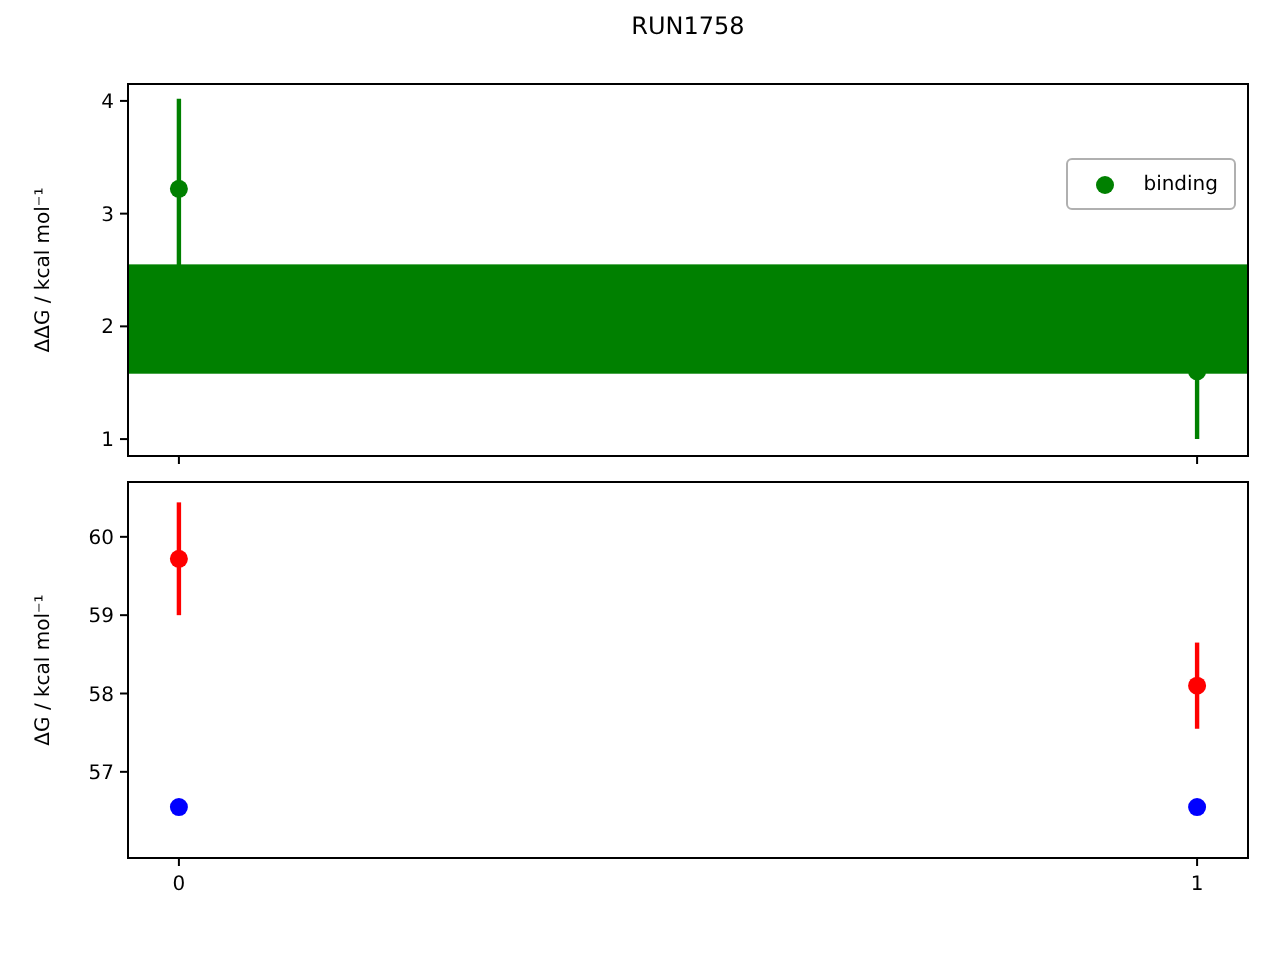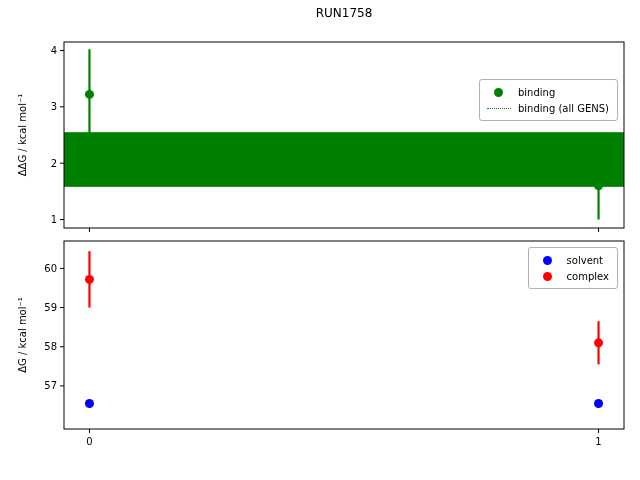--- a/index.html
+++ b/index.html
@@ -88,36 +88,16 @@
   <div class="ylabel" id="ylabel-bottom">ΔG / kcal mol⁻¹</div>
 
 
   <div class="legend" id="legend-binding">
     <div class="legend-entry">
       <span class="handle">
           <span class="dot" style="background: rgb(0, 128, 0);"></span>
         </span>
       <span>binding</span>
     </div>
-    <div class="legend-entry">
-      <span class="handle">
-          <span class="dotline" style="border-top-color: rgb(0, 128, 0);"></span>
-        </span>
-      <span>binding (all GENS)</span>
-    </div>
   </div>
 
-  <div class="legend" id="legend-dg">
-    <div class="legend-entry">
-      <span class="handle">
-          <span class="dot" style="background: rgb(0, 0, 255);"></span>
-        </span>
-      <span>solvent</span>
-    </div>
-    <div class="legend-entry">
-      <span class="handle">
-          <span class="dot" style="background: rgb(255, 0, 0);"></span>
-        </span>
-      <span>complex</span>
-    </div>
-  </div>
 
 </div>
 
 </body></html>

